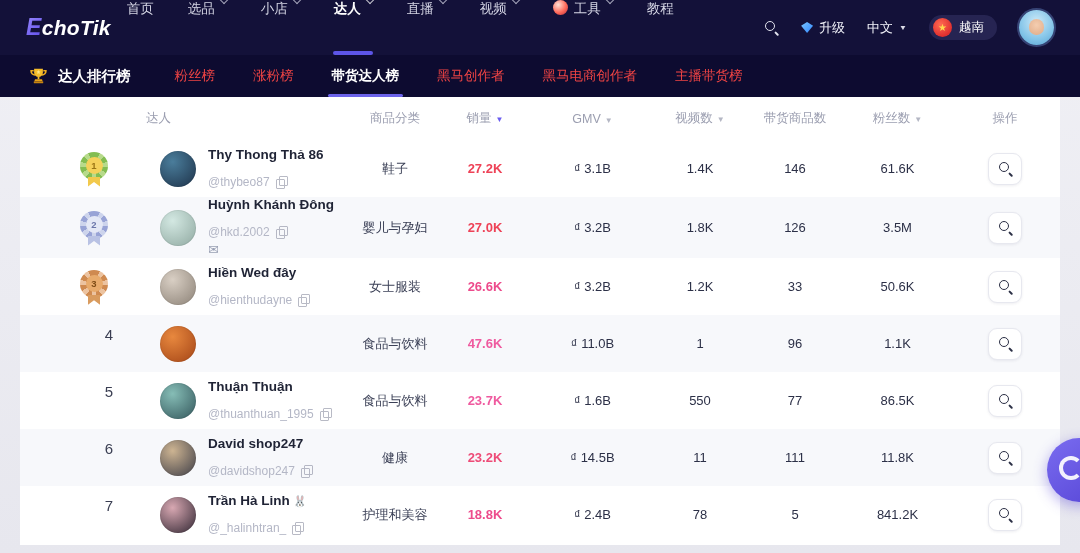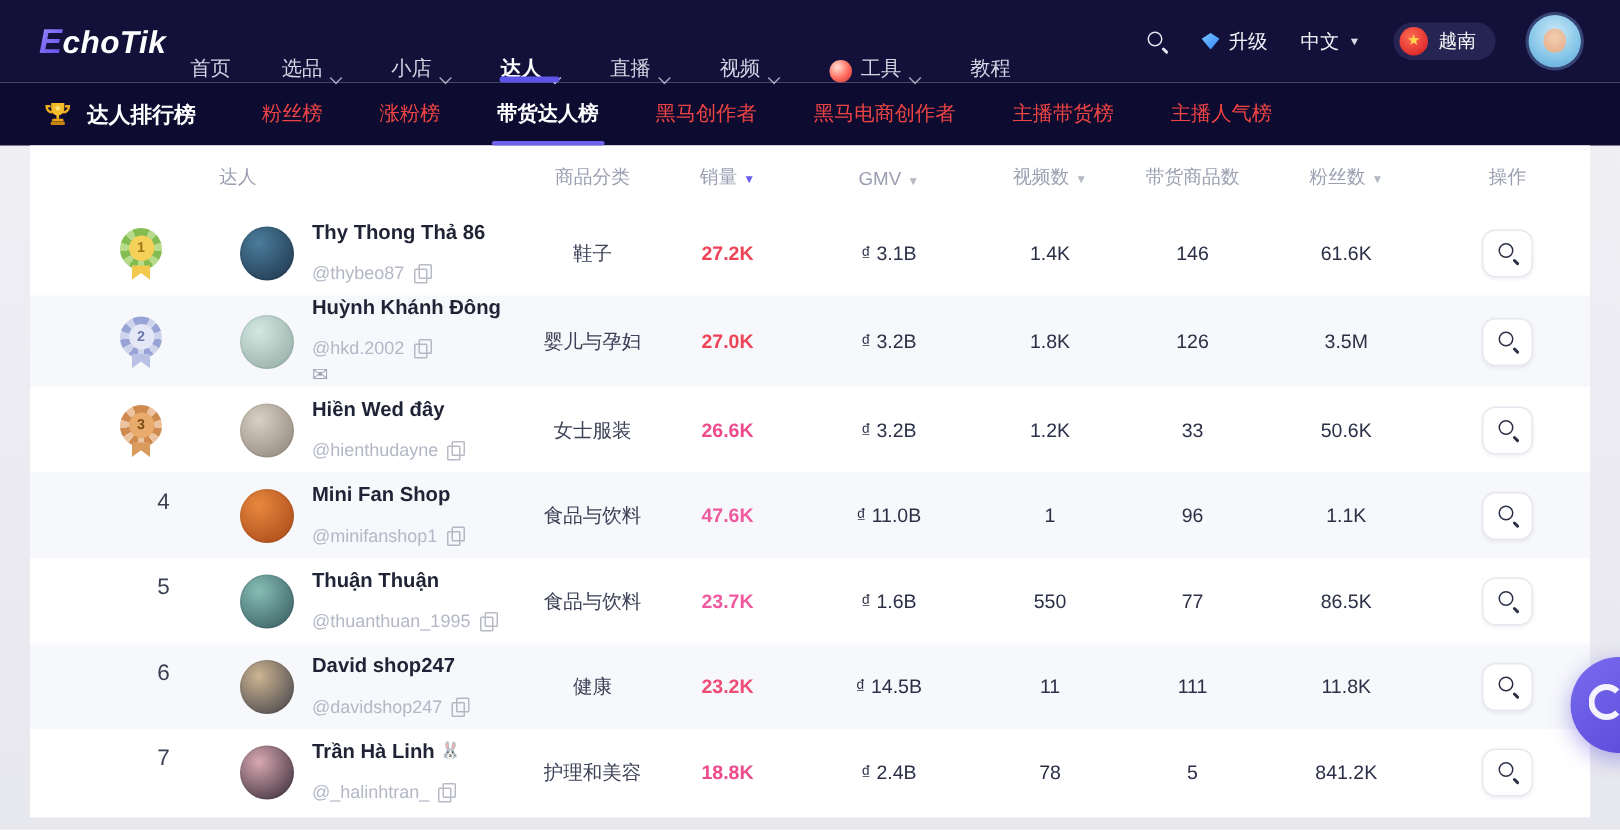--- a/index.html
+++ b/index.html
@@ -5,21 +5,21 @@
   * { margin:0; padding:0; box-sizing:border-box; }
   html,body { width:1080px; height:553px; overflow:hidden; }
   body { font-family:"Liberation Sans","DejaVu Sans",sans-serif; background:#ededf2; }
   .page { position:relative; width:1080px; height:553px; background:linear-gradient(#f0f0f5,#e7e7ee); overflow:hidden; }
 
   
   .topnav { height:55px; background:#131139; display:flex; align-items:center; padding:0 26px; }
   .logo { font-size:21px; font-weight:700; font-style:italic; color:#fff; letter-spacing:.3px; margin-right:16px; cursor:pointer; white-space:nowrap; }
   .logo .logo-e { background:linear-gradient(135deg,#9b8cff,#5b49e8); -webkit-background-clip:text; background-clip:text; color:transparent; font-size:23px; }
   .nav-items { display:flex; align-items:center; height:55px; }
-  .nav-item { position:relative; height:55px; display:flex; align-items:flex-end; margin-right:34px; color:#d4d5e4; font-size:13.5px; cursor:pointer; white-space:nowrap; }
+  .nav-item { position:relative; height:55px; display:flex; align-items:flex-start; margin-right:34px; color:#d4d5e4; font-size:13.5px; cursor:pointer; white-space:nowrap; }
   .nav-item.active { color:#fff; font-weight:700; }
   .nav-item.active::after { content:""; position:absolute; bottom:0; left:50%; transform:translateX(-50%); width:40px; height:4px; border-radius:4px; background:#5d55e8; }
   .chev { display:inline-block; width:6px; height:6px; border-right:1.4px solid currentColor; border-bottom:1.4px solid currentColor; transform:rotate(45deg); margin-left:6px; margin-top:-3px; opacity:.75; }
   .tools-icon { width:15px; height:15px; border-radius:50%; background:radial-gradient(circle at 35% 32%, #ffe0d6, #ff6a5a 55%, #b02a3a); display:inline-block; margin-right:6px; }
   .nav-right { margin-left:auto; display:flex; align-items:center; gap:22px; }
   .mag { position:relative; width:15px; height:15px; display:inline-block; }
   .mag::before { content:""; position:absolute; left:1px; top:1px; width:8px; height:8px; border:1.6px solid currentColor; border-radius:50%; }
   .mag::after { content:""; position:absolute; left:11px; top:11px; width:5px; height:1.7px; background:currentColor; transform:rotate(45deg); transform-origin:left center; border-radius:2px; }
   .nav-search { color:#e3e4ef; cursor:pointer; }
   .upgrade { display:flex; align-items:center; color:#f2f3fa; font-size:13px; cursor:pointer; }
@@ -165,21 +165,20 @@
       </svg>
     </span>
     <span class="ranking-title">达人排行榜</span>
     <div class="tabs">
         <div class="tab">粉丝榜</div>
         <div class="tab">涨粉榜</div>
         <div class="tab active">带货达人榜</div>
         <div class="tab">黑马创作者</div>
         <div class="tab">黑马电商创作者</div>
         <div class="tab">主播带货榜</div>
-        <div class="tab">主播人气榜</div>
       </div>
   </div>
 
   <main class="card">
     <div class="thead">
       <div class="hcell"></div>
       <div class="hcell left"><span>达人</span></div>
       <div class="hcell"><span>商品分类</span></div>
       <div class="hcell"><span>销量</span><span class="sort active"></span></div>
       <div class="hcell"><span>GMV</span><span class="sort inactive"></span></div>
@@ -301,31 +300,20 @@
     <div class="cell rank-cell">
       <span class="medal" hidden="">
               <i class="petals"></i>
               <b class="m-num"></b>
               <i class="ribbon"></i>
             </span>
       <span class="rank-num">4</span>
     </div>
     <div class="cell user-cell">
       <span class="avatar" style="background: radial-gradient(circle at 35% 30%, rgb(232, 136, 62), rgb(163, 68, 22));"></span>
-      <span class="uinfo">
-        <span class="uname-line">
-                <b class="uname">Mini Fan Shop</b>
-                <span class="usuffix"></span>
-              </span>
-        <span class="uhandle-line">
-                <span class="uhandle">@minifanshop1</span>
-                <span class="copy-icon"></span>
-              </span>
-
-      </span>
     </div>
     <div class="cell cat">食品与饮料</div>
     <div class="cell sales" style="color: rgb(239, 90, 159);">47.6K</div>
     <div class="cell gmv">₫ 11.0B</div>
     <div class="cell num">1</div>
     <div class="cell num">96</div>
     <div class="cell num">1.1K</div>
     <div class="cell action">
       <button class="act-btn">
               <span class="mag"></span>

